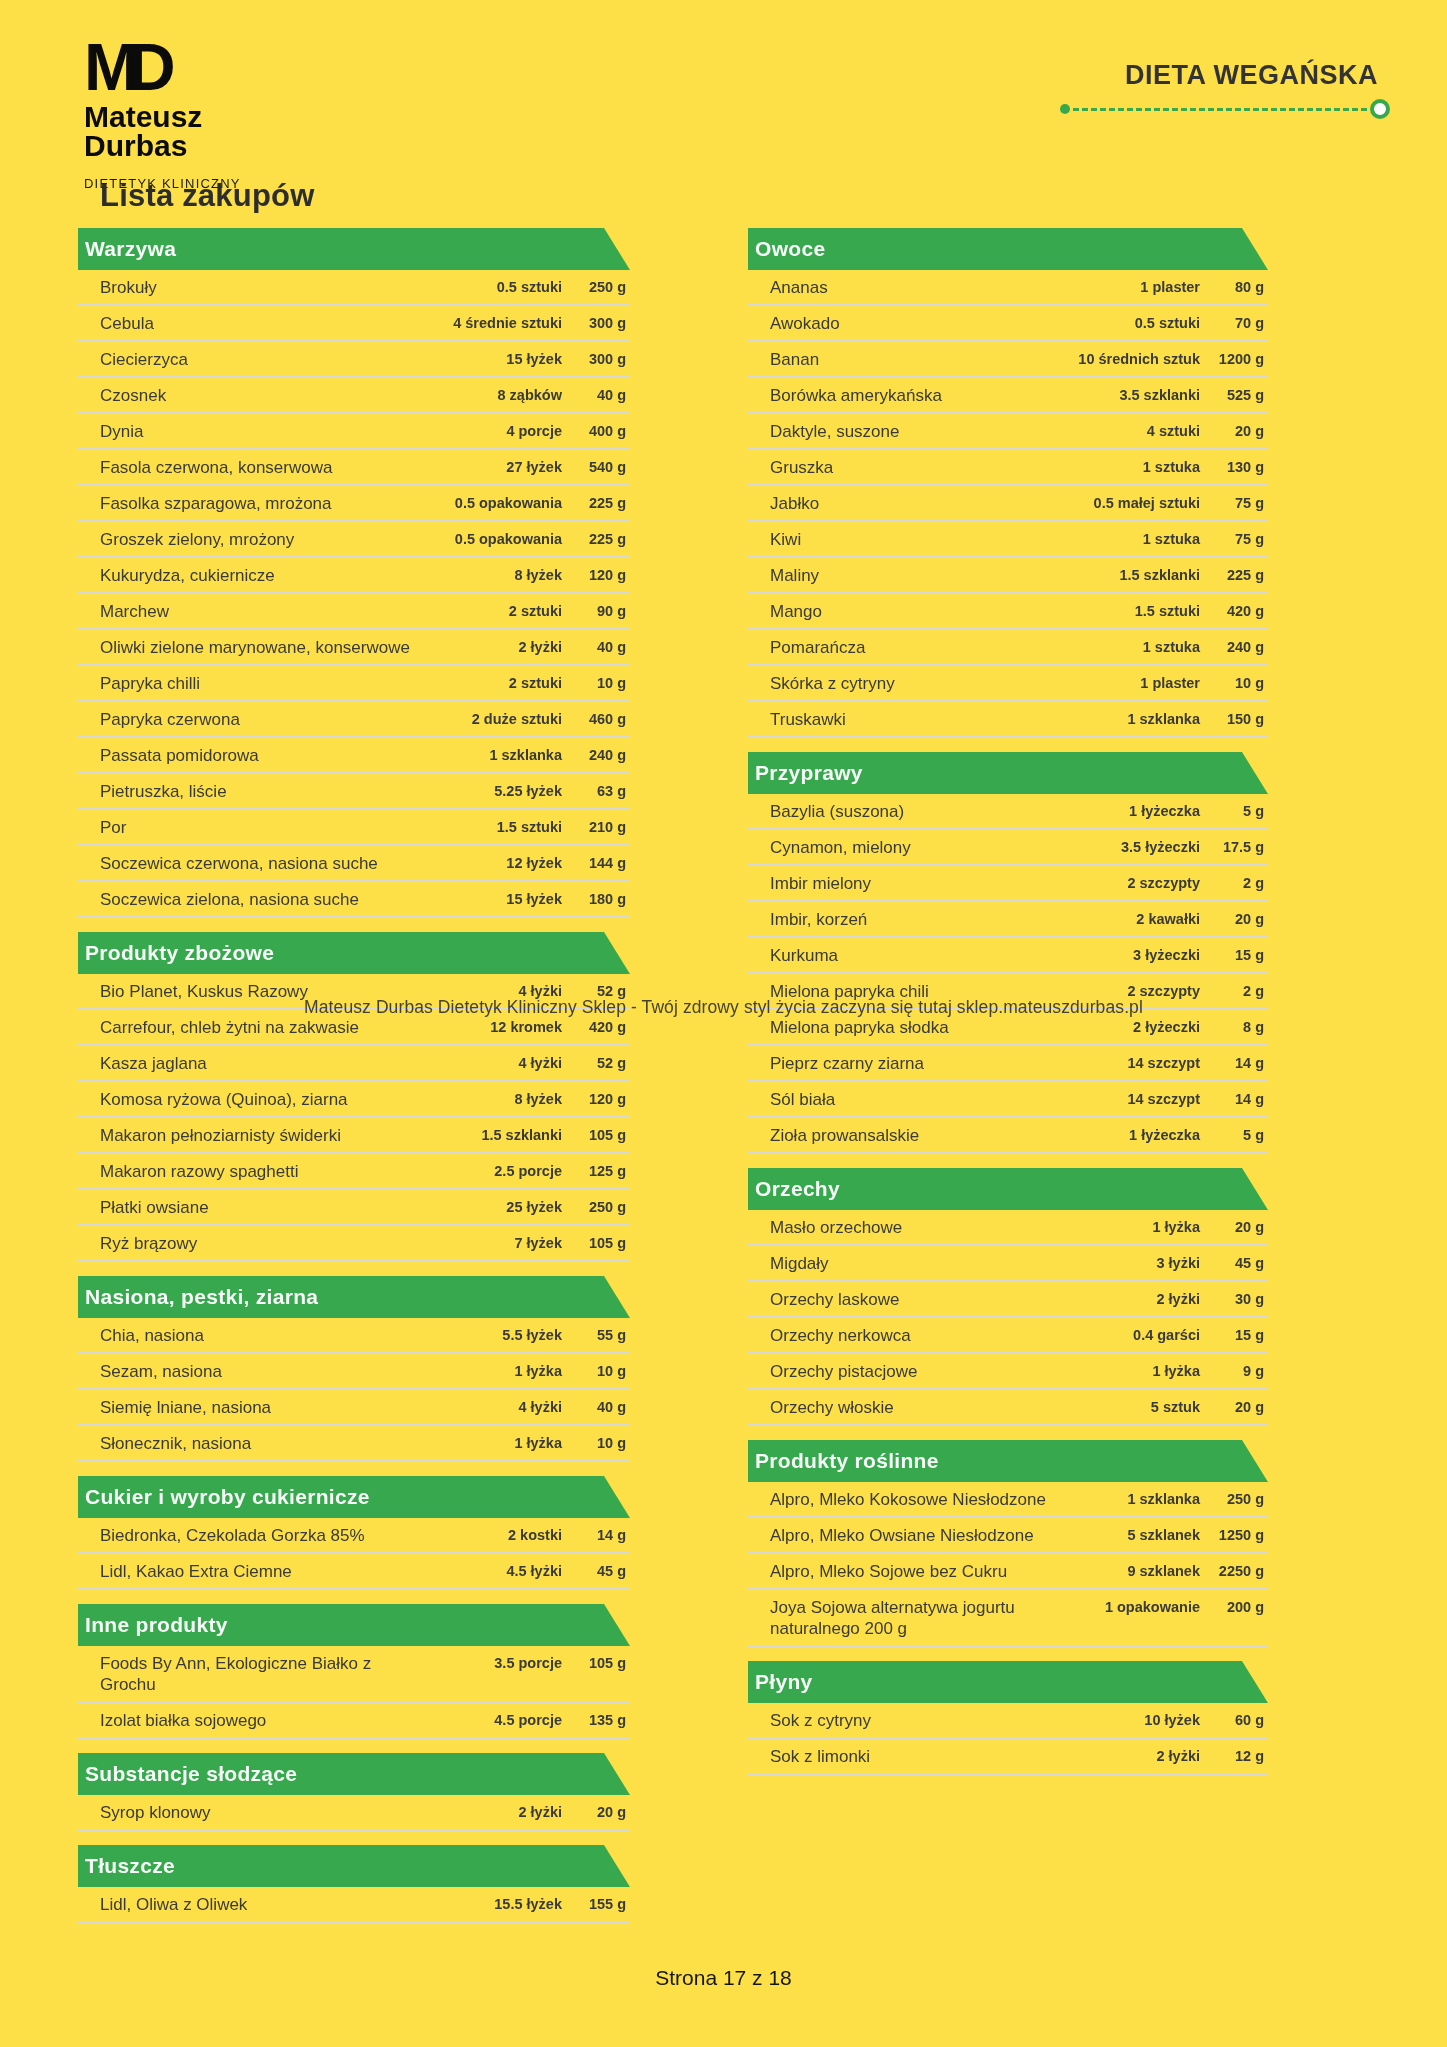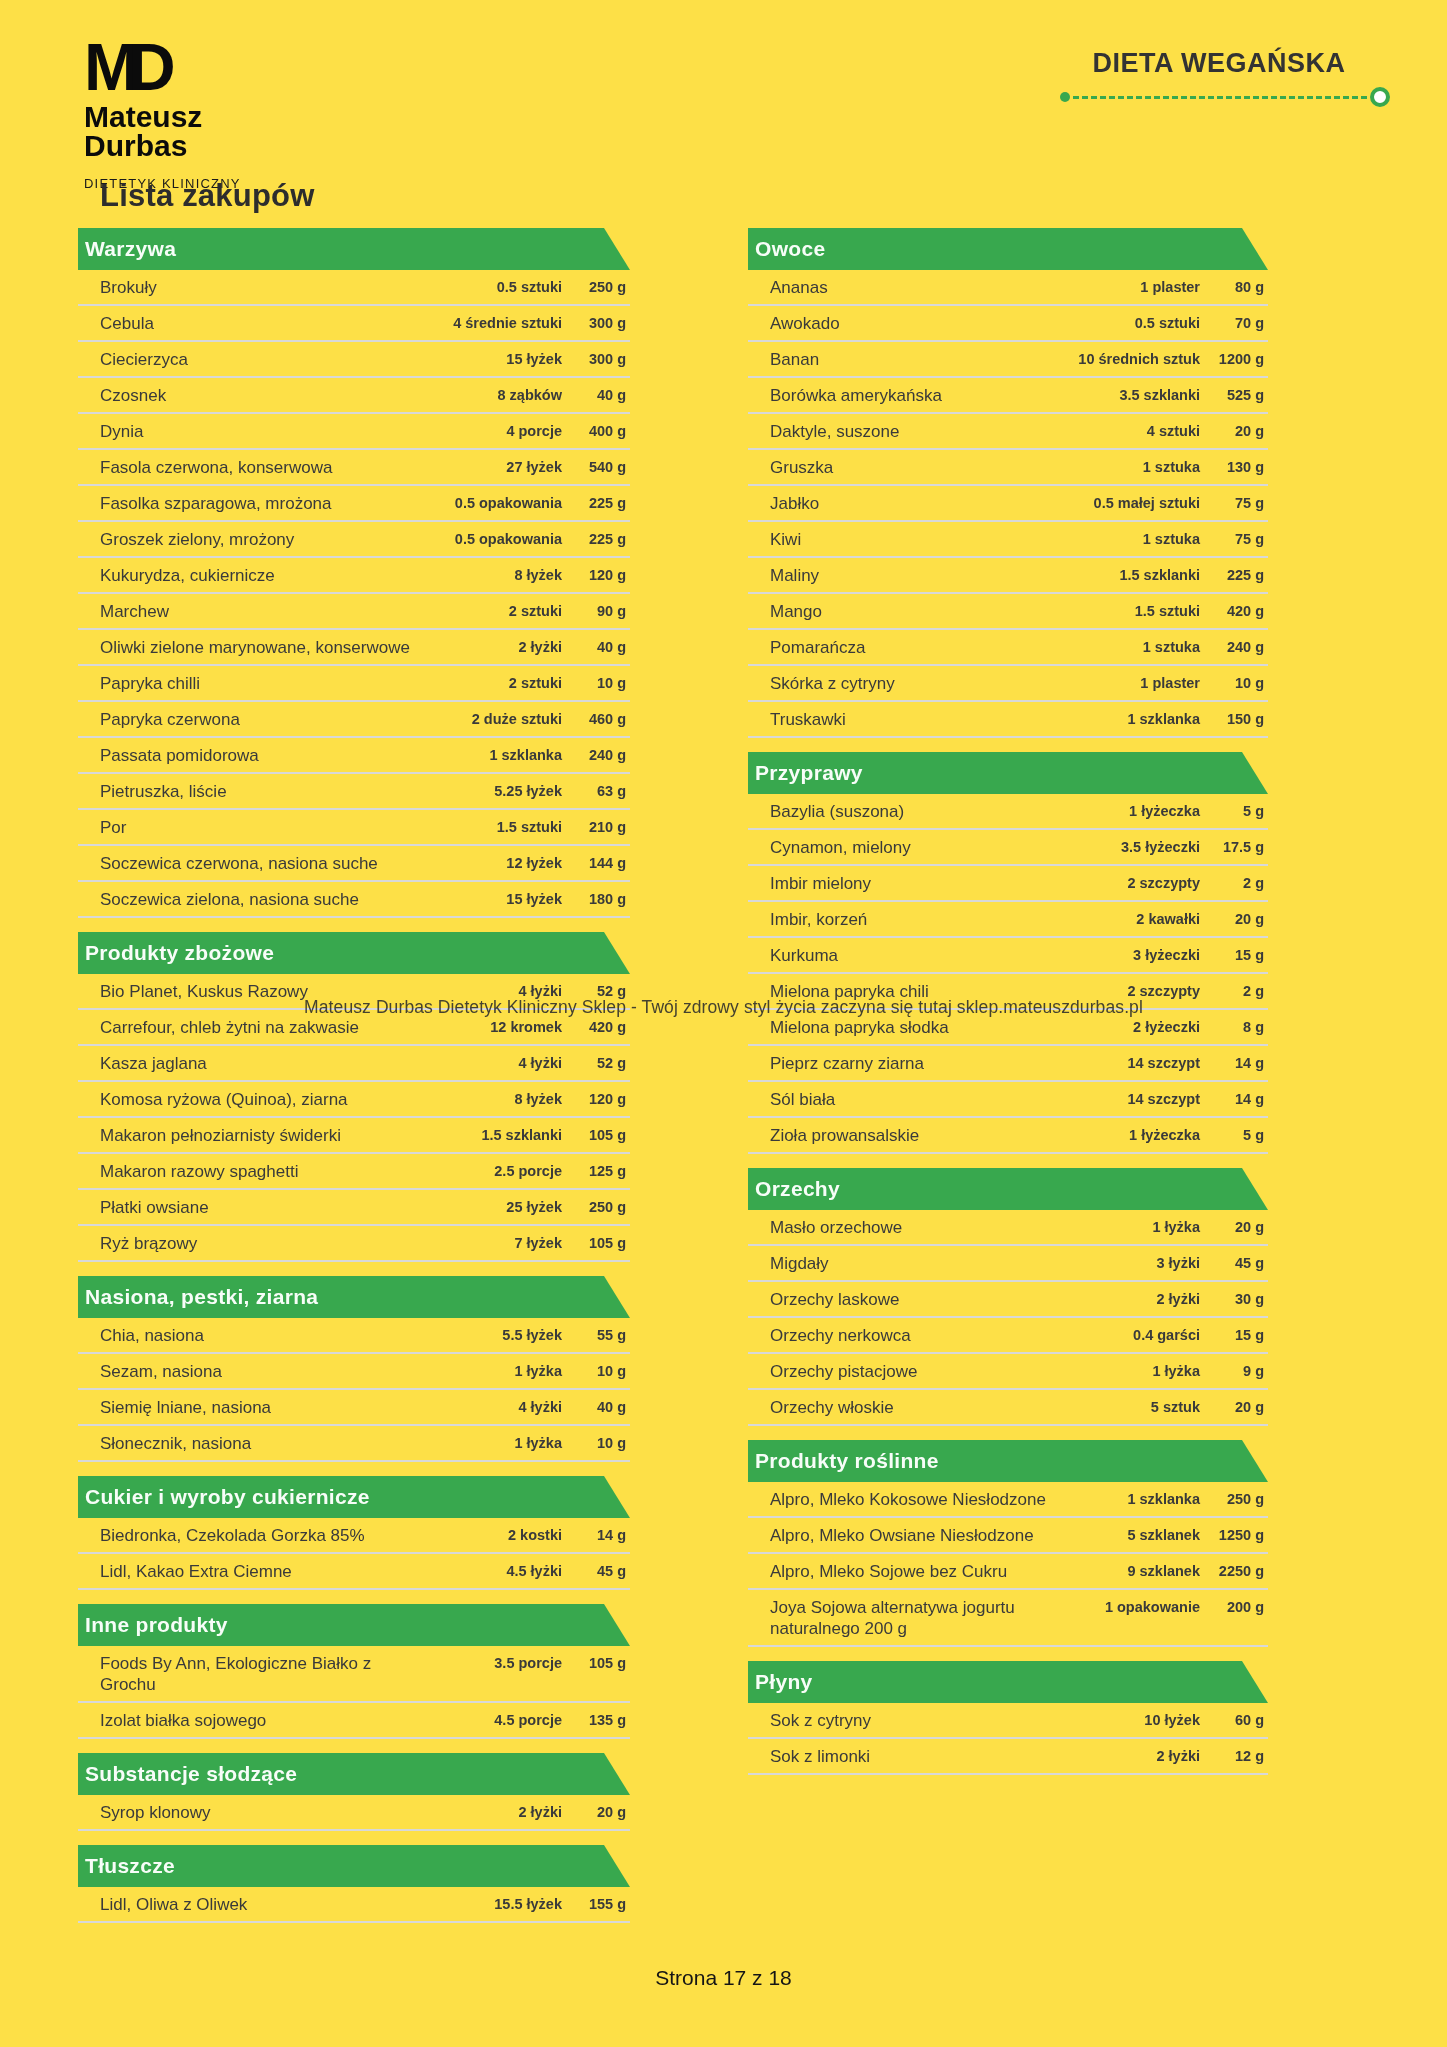--- a/index.html
+++ b/index.html
@@ -12,21 +12,21 @@
     overflow:hidden;
   }
   
   .logo{position:absolute;left:84px;top:34px;line-height:1;}
   .logo-initials{
     font-weight:900;font-size:66px;letter-spacing:-11px;color:#0b0b0b;
     font-family:"Liberation Sans", sans-serif;
   }
   .logo-name{font-weight:700;font-size:30px;color:#0b0b0b;line-height:0.98;margin-top:2px;}
   .logo-subtitle{font-size:13px;letter-spacing:1.2px;color:#1a1a1a;margin-top:16px;font-weight:400;}
-  .diet-block{position:absolute;top:48px;right:57px;width:330px;text-align:center;}
+  .diet-block{position:absolute;top:60px;right:57px;width:330px;text-align:right;}
   .diet-label{font-size:27px;font-weight:700;color:#333;letter-spacing:0.5px;margin-right:12px;}
   .diet-rule{display:flex;align-items:center;margin-top:8px;}
   .diet-dot{width:10px;height:10px;border-radius:50%;background:#38a84e;flex:0 0 auto;}
   .diet-dash{flex:1;border-top:3px dashed #38a84e;margin:0 3px;height:0;}
   .diet-ring{width:12px;height:12px;border-radius:50%;border:4px solid #38a84e;background:#fff;flex:0 0 auto;}
   .page-title{
     position:absolute;left:100px;top:178px;
     font-size:31px;font-weight:700;color:#2d2d2d;letter-spacing:0.2px;
   }
   

